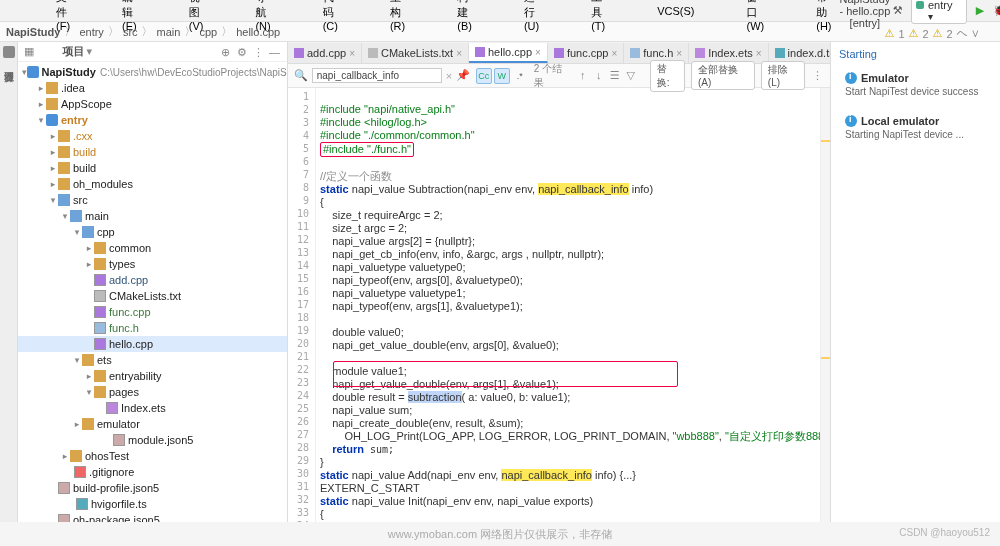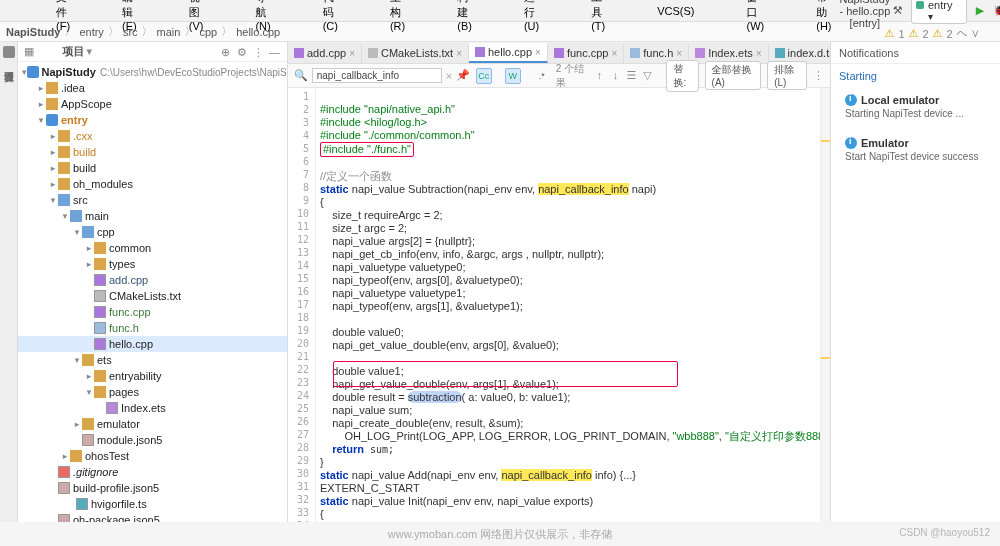--- a/index.html
+++ b/index.html
@@ -53,35 +53,35 @@
 .tab .ti { width:10px; height:10px; background:#a7d; }
 .tab .ti.txt { background:#bbb; }
 .tab .ti.h { background:#9bd; }
 .tab .ti.ets { background:#b8d; }
 .tab .ti.ts { background:#5ab; }
 .tab .close { color:#999; font-size:10px; }
 .findbar { height:24px; display:flex; align-items:center; padding:0 6px; gap:6px; border-bottom:1px solid #e4e4e4; background:#fafafa; }
 .findbar .search { display:flex; align-items:center; gap:4px; }
 .findbar .search .qbox { border:1px solid #ccc; padding:1px 4px; font-size:10px; color:#444; width:130px; background:#fff; }
 .findbar .search .x { color:#aaa; cursor:pointer; }
-.findbar .opts { display:flex; gap:13px; }
+.findbar .opts { display:flex; gap:2px; }
 .findbar .opt { width:16px; height:16px; border:1px solid transparent; display:flex; align-items:center; justify-content:center; font-size:9px; color:#555; cursor:pointer; border-radius:2px; }
 .findbar .opt.on { background:#d6e9ff; border-color:#8bbce6; color:#2a6; }
 .findbar .count { color:#888; font-size:10px; }
 .findbar .btn-sm { border:1px solid #ccc; padding:1px 6px; font-size:10px; background:#fff; cursor:pointer; border-radius:3px; color:#555; }
 .findbar .arrows { display:flex; gap:2px; }
 .findbar .arr { width:14px; height:14px; color:#888; cursor:pointer; text-align:center; }
 .code-wrap { flex:1; display:flex; overflow:hidden; position:relative; }
 .gutter { width:28px; background:#fff; border-right:1px solid #eee; text-align:right; padding:2px 6px 2px 0; color:#aaa; font-family:Consolas,monospace; font-size:10px; line-height:13px; }
 .code { flex:1; padding:2px 4px; font-family:Consolas,monospace; font-size:10px; line-height:13px; white-space:pre; overflow:hidden; position:relative; }
 .code .kw { color:#0033b3; font-weight:bold; }
 .code .st { color:#067d17; }
 .code .cm { color:#8c8c8c; }
 .code .hl { background:#ffe959; }
-.code .selhl { background:#c0d6f9;border-radius:6px; }
+.code .selhl { background:#c0d6f9; }
 .code .boxed { border:1.5px solid #e04; border-radius:2px; padding:0 2px; display:inline-block; }
 .code .boxed23 { border:1.5px solid #e04; border-radius:2px; position:absolute; left:17px; top:273px; width:345px; height:26px; pointer-events:none; }
 .code-status { position:absolute; right:20px; top:26px; font-size:10px; color:#888; display:flex; gap:4px; align-items:center; }
 .code-status .warn { color:#d9a500; }
 .code-status .err2 { color:#d9a500; }
 .notif { width:170px; background:#fff; border-left:1px solid #ddd; display:flex; flex-direction:column; }
 .notif-head { height:22px; display:flex; align-items:center; padding:0 8px; border-bottom:1px solid #eee; font-size:11px; color:#555; }
 .notif-body { padding:6px 8px; font-size:10px; color:#555; }
 .notif-body .timeline { color:#2a6cb5; margin-bottom:6px; cursor:pointer; }
 .notif-body .card { border-radius:4px; padding:6px; margin-bottom:6px; }
@@ -263,31 +263,31 @@
         <div class="node" style="padding-left: 78px;">
           <span class="arrow"></span>
           <span class="fi file ets"></span>
           <span class="lbl ">Index.ets</span>
         </div>
         <div class="node" style="padding-left: 54px;">
           <span class="arrow">▸</span>
           <span class="fi folder"></span>
           <span class="lbl ">emulator</span>
         </div>
-        <div class="node" style="padding-left: 54px;">
+        <div class="node" style="padding-left: 54px; margin-left: 31px;">
           <span class="arrow"></span>
           <span class="fi file json"></span>
           <span class="lbl ">module.json5</span>
         </div>
         <div class="node" style="padding-left: 42px;">
           <span class="arrow">▸</span>
           <span class="fi folder"></span>
           <span class="lbl ">ohosTest</span>
         </div>
-        <div class="node" style="padding-left: 30px; font-style: italic;">
+        <div class="node" style="padding-left: 46px;">
           <span class="arrow"></span>
           <span class="fi file git"></span>
           <span class="lbl ">.gitignore</span>
         </div>
         <div class="node" style="padding-left: 30px;">
           <span class="arrow"></span>
           <span class="fi file json"></span>
           <span class="lbl ">build-profile.json5</span>
         </div>
         <div class="node" style="padding-left: 48px;">
@@ -376,35 +376,35 @@
     </div>
     <div class="code-wrap">
       <div class="gutter" id="gutter">1<br>2<br>3<br>4<br>5<br>6<br>7<br>8<br>9<br>10<br>11<br>12<br>13<br>14<br>15<br>16<br>17<br>18<br>19<br>20<br>21<br>22<br>23<br>24<br>25<br>26<br>27<br>28<br>29<br>30<br>31<br>32<br>33<br>34<br>35<br>36</div>
       <div class="code">
 <span class="st">#include "napi/native_api.h"</span>
 <span class="st">#include &lt;hilog/log.h&gt;</span>
 <span class="st">#include "./common/common.h"</span>
 <span class="boxed"><span class="st">#include "./func.h"</span></span>
 
 <span class="cm">//定义一个函数</span>
-<span class="kw">static</span><span> napi_value Subtraction(napi_env env, </span><span class="hl">napi_callback_info</span><span> napi)</span>
+<span class="kw">static</span><span> napi_value Subtraction(napi_env env, </span><span class="hl">napi_callback_info</span><span> info)</span>
 <span>{</span>
 <span>    size_t requireArgc = 2;</span>
 <span>    size_t argc = 2;</span>
 <span>    napi_value args[2] = {nullptr};</span>
 <span>    napi_get_cb_info(env, info, &amp;argc, args , nullptr, nullptr);</span>
 <span>    napi_valuetype valuetype0;</span>
 <span>    napi_typeof(env, args[0], &amp;valuetype0);</span>
 <span>    napi_valuetype valuetype1;</span>
 <span>    napi_typeof(env, args[1], &amp;valuetype1);</span>
 
 <span>    double value0;</span>
 <span>    napi_get_value_double(env, args[0], &amp;value0);</span>
 
-<span>    double value1;</span>
+<span>    module value1;</span>
 <span>    napi_get_value_double(env, args[1], &amp;value1);</span>
 <span>    double result = </span><span class="selhl">subtraction</span><span>( a: value0, b: value1);</span>
 <span>    napi_value sum;</span>
 <span>    napi_create_double(env, result, &amp;sum);</span>
 <span>        OH_LOG_Print(LOG_APP, LOG_ERROR, LOG_PRINT_DOMAIN, </span><span class="st">"wbb888"</span><span>, </span><span class="st">"自定义打印参数888"</span>
 <span class="kw">    return</span> sum;
 <span>}</span>
 <span class="kw">static</span><span> napi_value Add(napi_env env, </span><span class="hl">napi_callback_info</span><span> info) {...}</span>
 <span>EXTERN_C_START</span>
 <span class="kw">static</span><span> napi_value Init(napi_env env, napi_value exports)</span>
@@ -415,37 +415,36 @@
         <div class="boxed23"></div>
       </div>
       <div class="minimap">
         <div class="mark" style="top:12%"></div>
           <div class="mark" style="top:62%"></div>
       </div>
     </div>
   </div>
 
   <div class="notif">
-    <div class="notif-head">Notifications</div>
     <div class="notif-body">
       <div class="timeline">Starting</div>
+      <div class="card">
+        <div class="title">
+            <span class="info-i"></span>
+            <span>Emulator</span>
+          </div>
+        <div class="msg">Start NapiTest device success</div>
+      </div>
       <div class="card">
         <div class="title">
             <span class="info-i"></span>
             <span>Local emulator</span>
           </div>
         <div class="msg">Starting NapiTest device ...</div>
       </div>
-      <div class="card">
-        <div class="title">
-            <span class="info-i"></span>
-            <span>Emulator</span>
-          </div>
-        <div class="msg">Start NapiTest device success</div>
-      </div>
     </div>
   </div>
 </div>
 
 <div class="watermark">
   <span>www.ymoban.com  网络图片仅供展示，非存储</span>
   <span class="r">CSDN @haoyou512</span>
 </div>
 
 </body></html>

